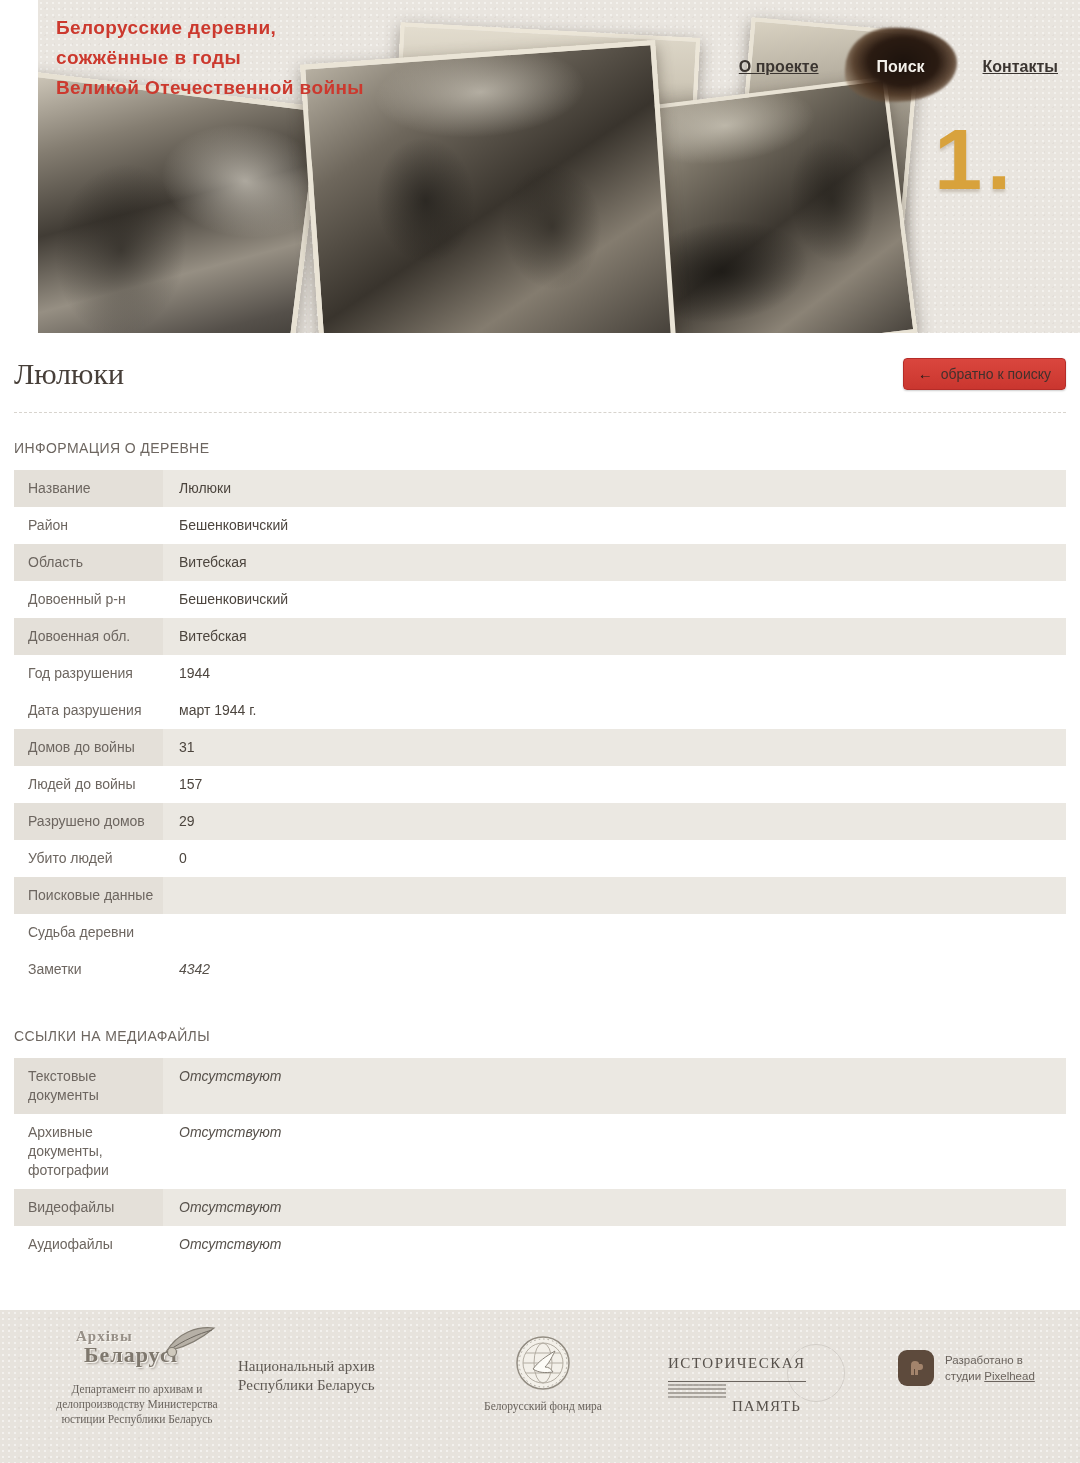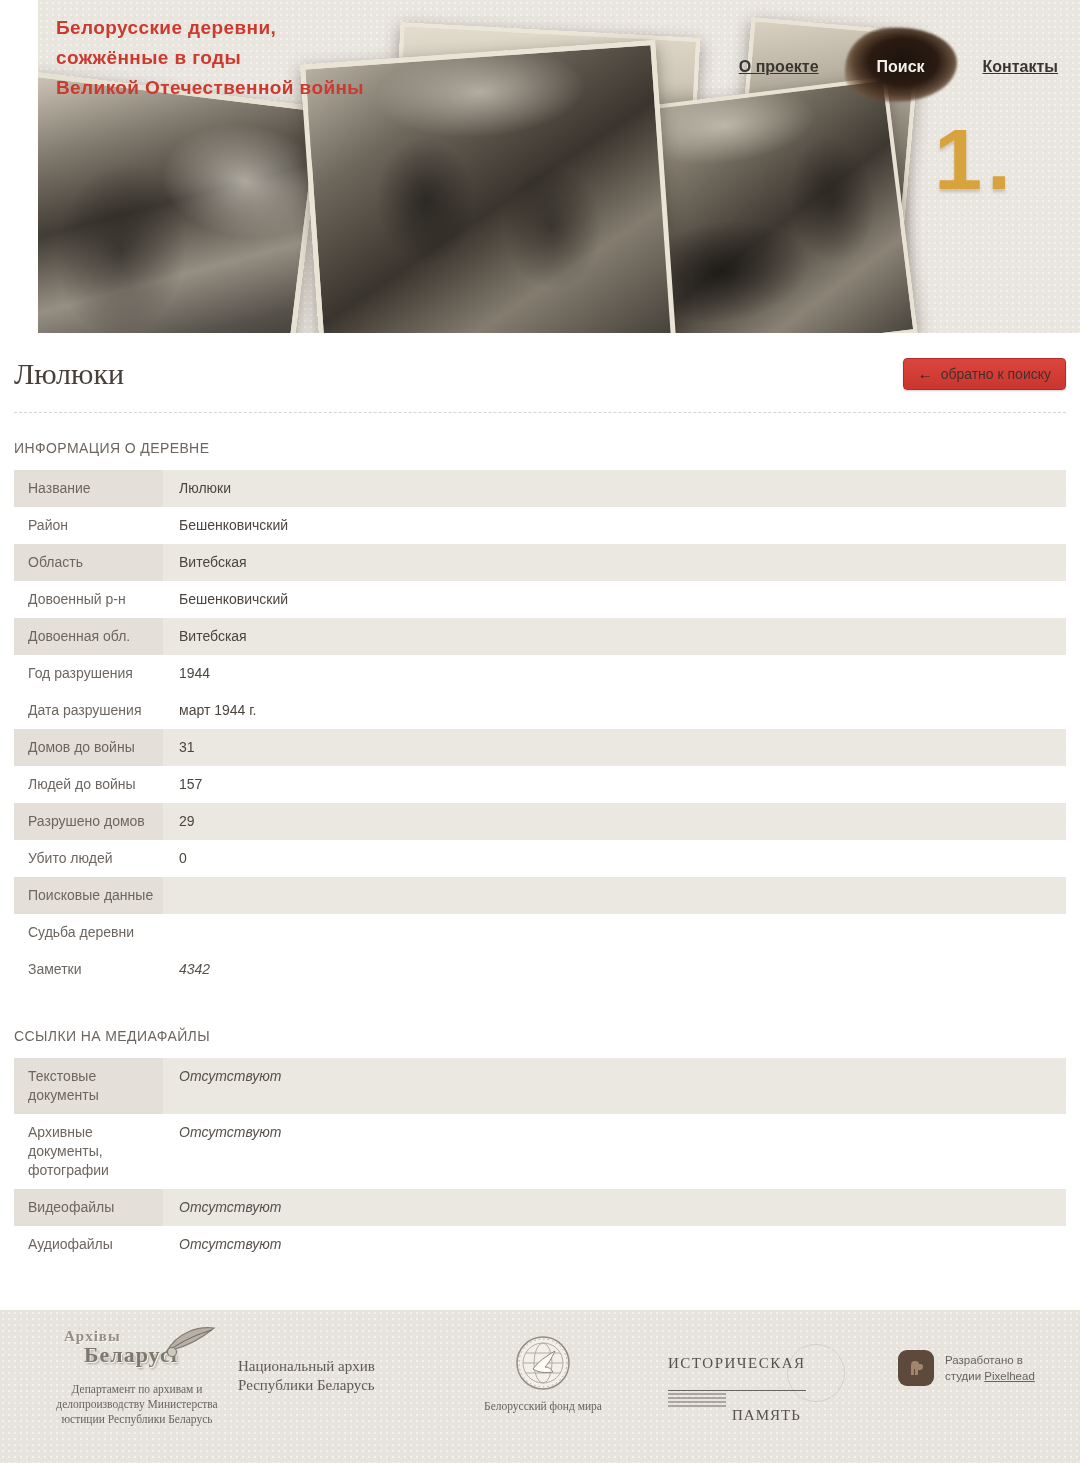--- a/index.html
+++ b/index.html
@@ -108,34 +108,34 @@
   .footer { position:absolute; left:0; bottom:0; width:1080px; height:153px;
     background:#e7e3dd;
     background-image:
       radial-gradient(rgba(255,255,255,0.5) 1px, transparent 1px),
       radial-gradient(rgba(120,110,95,0.05) 1px, transparent 1px);
     background-size:6px 6px, 10px 10px; background-position:0 0, 4px 3px; }
   .fcol { position:absolute; }
   .fc1 { left:52px; top:16px; width:170px; text-align:center; cursor:pointer; }
   .arch-logo { position:relative; height:52px; }
   .arch-top { font-family:"Liberation Serif", serif; font-weight:bold; font-size:15px;
-    color:#968f87; letter-spacing:1px; position:absolute; left:12px; top:2px;
+    color:#968f87; letter-spacing:1px; position:absolute; left:24px; top:2px;
     text-shadow:1px 1px 0 #f6f3ed; }
   .arch-bottom { font-family:"Liberation Serif", serif; font-weight:bold; font-size:22px;
     color:#7e776d; letter-spacing:1px; position:absolute; left:32px; top:16px;
     text-shadow:1px 1px 0 #f6f3ed, 2px 2px 2px rgba(60,50,40,0.35); }
   .feather { position:absolute; right:6px; top:-2px; }
   .fcaption { font-family:"Liberation Serif", serif; font-size:11.5px; line-height:15px;
     color:#6a645e; margin-top:4px; }
   .fc2 { left:238px; top:47px; width:195px; text-align:left; cursor:pointer;
     font-family:"Liberation Serif", serif; font-size:15px; line-height:19px; color:#5f5953; }
   .fc3 { left:478px; top:25px; width:130px; text-align:center; cursor:pointer; }
   .fc4 { left:668px; top:44px; width:165px; cursor:pointer;
     font-family:"Liberation Serif", serif; color:#57514b; position:absolute; }
-  .hm1 { font-size:15px; letter-spacing:1.5px; border-bottom:1px solid #6a645e; display:inline-block; padding-bottom:18px; }
+  .hm1 { font-size:15px; letter-spacing:1.5px; border-bottom:1px solid #6a645e; display:inline-block; padding-bottom:9px; }
   .hm-row { display:flex; align-items:flex-start; }
   .hm-small { width:58px; padding-top:2px; }
   .hm-small div { height:2px; background:rgba(95,89,83,0.45); margin-bottom:2px; }
   .hm2 { font-size:15px; letter-spacing:1px; margin-left:6px; margin-top:16px; }
   .hm-circle { position:absolute; right:-12px; top:-10px; width:58px; height:58px;
     border:1px solid rgba(95,89,83,0.15); border-radius:50%; }
   .fc5 { left:862px; top:40px; display:flex; align-items:center; gap:11px;padding-left:36px; }
   .ph-icon { width:36px; height:36px; background:#5d4a3c; border-radius:9px;
     display:flex; align-items:center; justify-content:center; flex:none; }
   .dev-text { font-size:11.5px; line-height:16px; color:#6b645e; }

